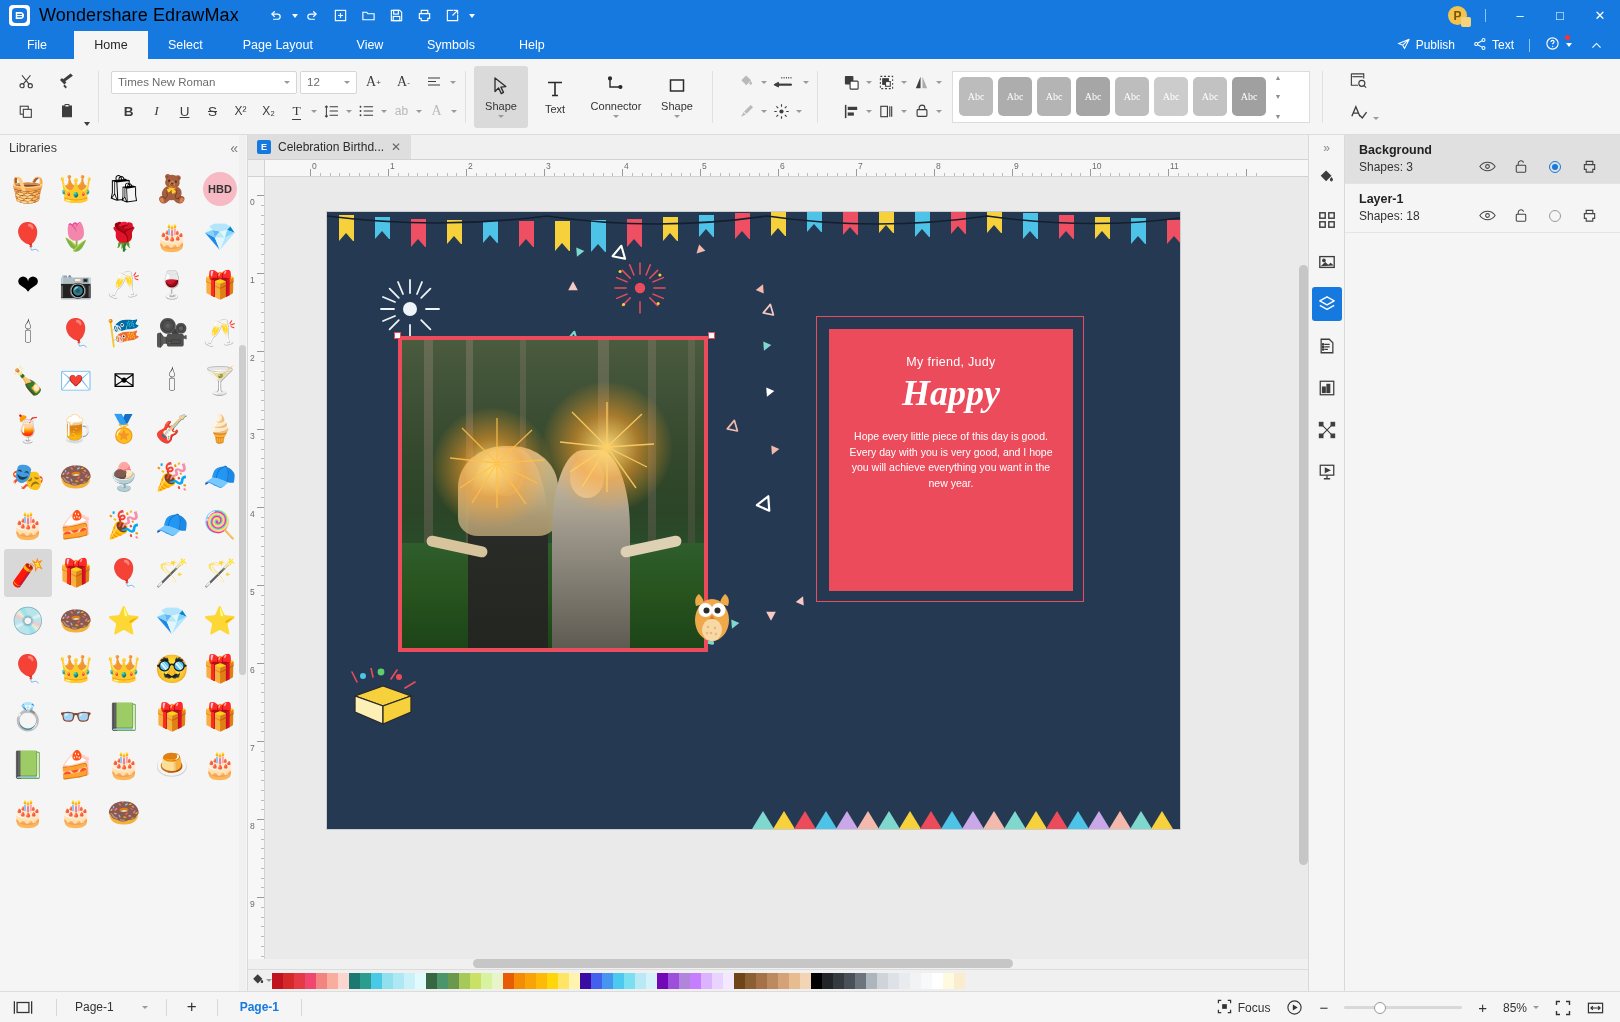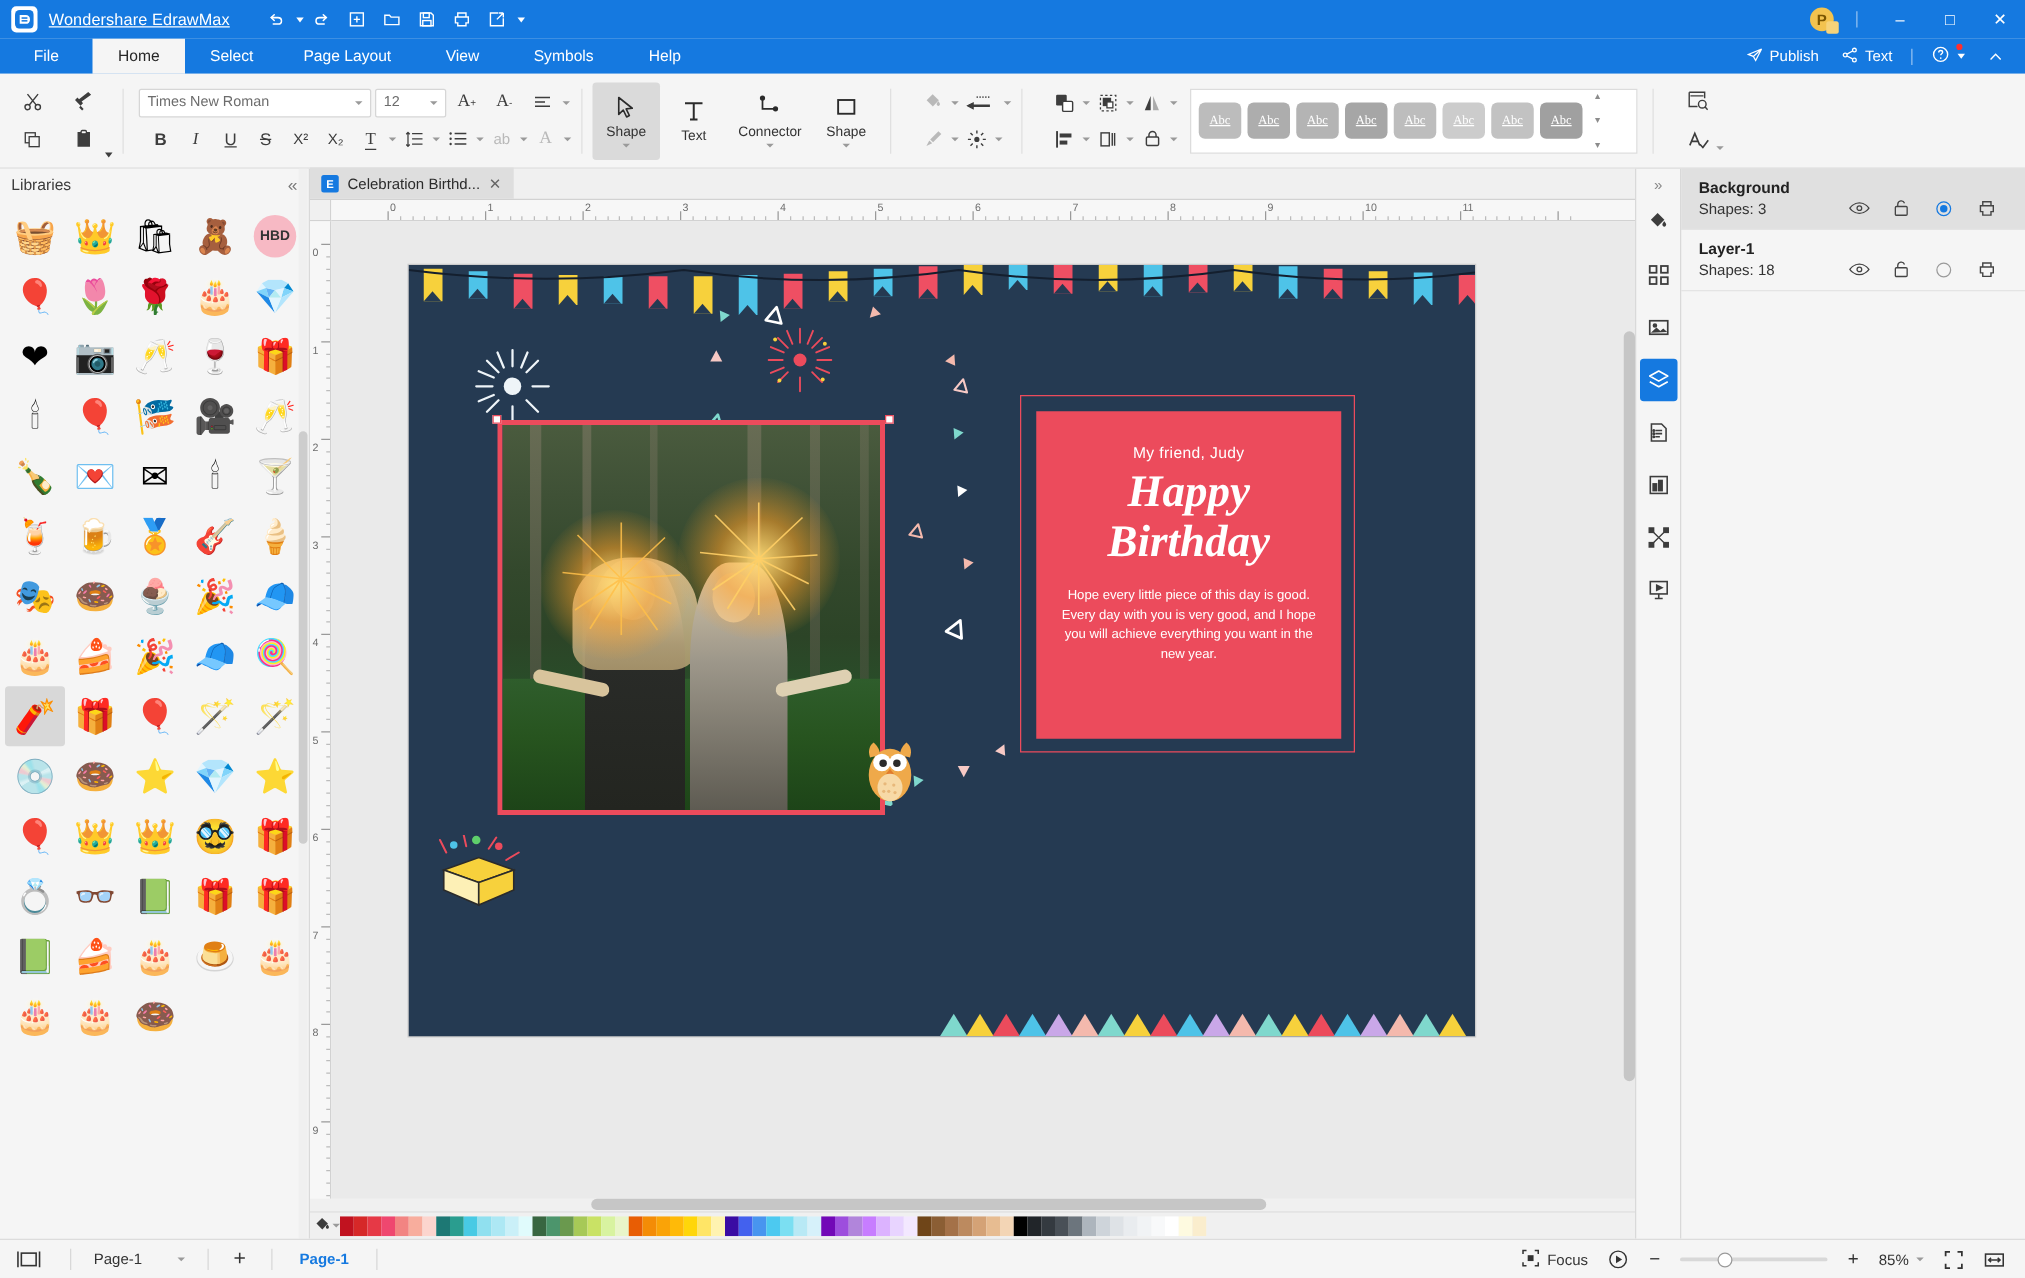--- a/index.html
+++ b/index.html
@@ -13,21 +13,21 @@
   
   .titlebar {
     height:31px; background:#1579e0; display:flex; align-items:center;
     color:#fff; position:relative; flex:none;
   }
   .logo {
     width:21px;height:21px;margin-left:9px;border-radius:4px;background:#fff;
     display:flex;align-items:center;justify-content:center;
   }
   .logo svg{display:block;}
-  .app-title { font-size:13px; margin-left:9px; letter-spacing:.1px; color:#ffffff;text-decoration:underline; }
+  .app-title { font-size:18px; margin-left:9px; letter-spacing:.1px; color:#000000; }
   .qat { display:flex; align-items:center; margin-left:24px; gap:2px; }
   .qbtn { width:26px;height:22px;display:flex;align-items:center;justify-content:center;
           color:#fff; cursor:pointer; }
   .qbtn svg{display:block;}
   .caret { width:0;height:0;border-left:3.5px solid transparent;border-right:3.5px solid transparent;
            border-top:4px solid currentColor; display:inline-block; margin-left:1px;}
   .tr-zone { position:absolute; right:0; top:0; height:31px; display:flex; align-items:center; gap:0; }
   .pbadge { width:19px;height:19px;border-radius:50%;background:#f3c34f;color:#7a5500;
             font-size:12px;font-weight:bold;display:flex;align-items:center;justify-content:center;
             position:relative; margin-right:4px;}
@@ -68,22 +68,22 @@
   .tbtn{width:27px;height:24px;border-radius:3px;display:flex;align-items:center;justify-content:center;
         font-size:13.5px;color:#3d3d3d;cursor:pointer;}
   .tbtn.dim{color:#b9b9b9;}
   .bigtool{ width:54px;height:62px;display:flex;flex-direction:column;align-items:center;
             justify-content:center;gap:3px;border-radius:3px;cursor:pointer;}
   .bigtool.active{background:#dadada;}
   .bigtool .lbl{font-size:11px;color:#333;}
   .bigtool.wide{width:68px;}
   .stylebox{ width:358px;height:52px;border:1px solid #dcdcdc;background:#fff;
              display:flex;align-items:center;padding:0 6px;gap:5px; }
-  .abc{ width:34px;height:29px;border-radius:5px;display:flex;align-items:center;justify-content:center;
-        font-size:10px;color:#fff;font-family:"Liberation Serif",serif; cursor:pointer;text-decoration:underline;}
+  .abc{ width:34px;height:39px;border-radius:5px;display:flex;align-items:center;justify-content:center;
+        font-size:10px;color:#fff;font-family:"Liberation Serif",serif; cursor:pointer;}
   .stylescroll{ width:14px;height:52px;display:flex;flex-direction:column;align-items:center;
                 justify-content:space-between;padding:3px 0;color:#8c8c8c; }
   .spinarrow{font-size:7px;line-height:7px;cursor:pointer;}
 
   
   .body { flex:1; display:flex; min-height:0; }
 
   
   .libpanel{ width:248px; background:#f5f5f5; border-right:1px solid #d9d9d9;
              display:flex;flex-direction:column; flex:none; position:relative;}
@@ -1068,21 +1068,20 @@
             </div>
 
             <div style="position:absolute;left:67px;top:120px;width:7px;height:7px;border:1px solid #ec4b5c;background:#fff;"></div>
             <div style="position:absolute;left:381px;top:120px;width:7px;height:7px;border:1px solid #ec4b5c;background:#fff;"></div>
 
 
             <div class="card">
               <div class="cardinner">
                 <div class="c-hi">My friend, Judy</div>
                 <div class="c-hb">Happy</div>
-                <div class="c-hb" style="margin-top:-4px;">Birthday</div>
                 <div class="c-msg">Hope every little piece of this day is good.
 Every day with you is very good, and I hope you will achieve everything you want in the new year.</div>
               </div>
             </div>
 
             <svg style="position:absolute;left:360px;top:374px;" width="50" height="58" viewBox="0 0 50 58">
               <ellipse cx="25" cy="34" rx="17" ry="21" fill="#efa94a"></ellipse>
               <path d="M9 20c-2-6 0-10 3-12 3 3 5 6 5 10z" fill="#efa94a"></path>
               <path d="M41 20c2-6 0-10-3-12-3 3-5 6-5 10z" fill="#efa94a"></path>
               <circle cx="18.5" cy="24" r="7" fill="#fff"></circle>

